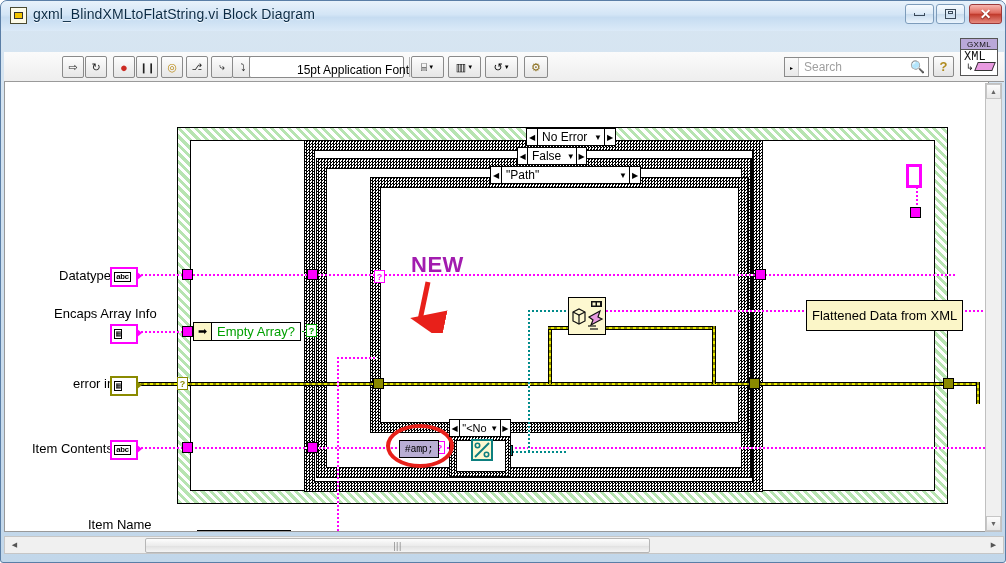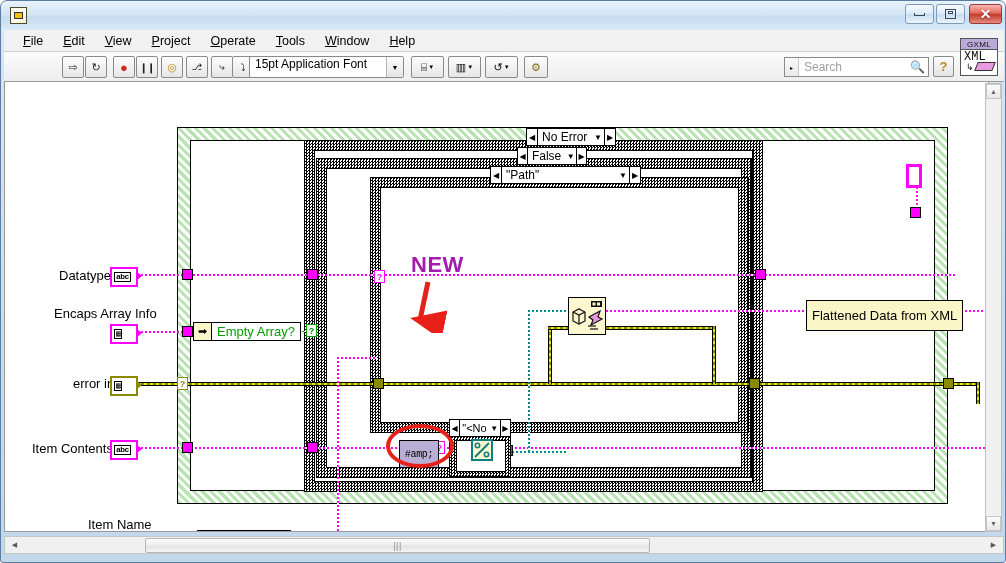--- a/index.html
+++ b/index.html
@@ -75,21 +75,21 @@
     position:absolute; top:4px; width:22px; height:22px;
     border:1px solid #8a8a8a; border-radius:2px;
     background:linear-gradient(180deg,#fdfdfd 0%,#e6e6e6 100%);
     display:flex; align-items:center; justify-content:center;
     font-size:11px; color:#222;
   }
   .tb-flat { border:1px solid transparent; background:transparent; }
   #tb-font {
     position:absolute; left:245px; top:4px; width:155px; height:22px;
     border:1px solid #8a8a8a; border-radius:2px; background:#fff;
-    display:flex; align-items:flex-start;
+    display:flex; align-items:flex-end;padding-left:42px;
   }
   #tb-font .label { font-size:12px; padding-left:5px; color:#000; flex:1; white-space:nowrap; }
   #tb-font .arrow {
     width:17px; height:20px; border-left:1px solid #b5b5b5;
     background:linear-gradient(180deg,#fdfdfd,#e4e4e4);
     display:flex; align-items:center; justify-content:center; font-size:7px;
   }
   .tb-combo {
     position:absolute; top:4px; height:22px; width:33px;
     border:1px solid #8a8a8a; border-radius:2px;
@@ -265,21 +265,21 @@
   .lblbox.mag .t { color:#ff00ff; }
 
   .plainlbl {
     position:absolute; height:31px; border:1px solid #000; background:#fbf6c8;
     display:flex; align-items:center; padding:0 5px;
     font-size:13px; color:#000; white-space:nowrap;
   }
 
   
   .strconst {
-    position:absolute; height:28px; background:#b9aed4; border:1px solid #000;
+    position:absolute; height:18px; background:#b9aed4; border:1px solid #000;
     display:flex; align-items:center; justify-content:center;
     font-family:"Liberation Mono", monospace; font-size:10px; color:#000;
     padding:0 3px; letter-spacing:-.3px;
   }
 
   
   .subvi {
     position:absolute; background:#fdf8d0; border:1px solid #000;
   }
 
@@ -297,43 +297,34 @@
 </style>
 </head>
 <body>
 
 <div id="window">
 
   <div id="titlebar">
     <div id="titlebar-ico">
         <div class="g1"></div>
       </div>
+    <div id="title-text">gxml_BlindXMLtoFlatString.vi Block Diagram</div>
     <div class="wbtn" id="btn-min">
         <div class="mglyph"></div>
       </div>
     <div class="wbtn" id="btn-max">
         <div class="xglyph">
           <i></i>
         </div>
       </div>
     <div class="wbtn" id="btn-close">
         <div class="cglyph">✕</div>
       </div>
   </div>
 
-  <div id="menubar">
-    <div class="menu-item"><u>F</u>ile</div>
-    <div class="menu-item"><u>E</u>dit</div>
-    <div class="menu-item"><u>V</u>iew</div>
-    <div class="menu-item"><u>P</u>roject</div>
-    <div class="menu-item"><u>O</u>perate</div>
-    <div class="menu-item"><u>T</u>ools</div>
-    <div class="menu-item"><u>W</u>indow</div>
-    <div class="menu-item"><u>H</u>elp</div>
-  </div>
 
   <div id="toolbar">
     <div class="tb-btn" style="left:58px;">
         <span>⇨</span>
       </div>
     <div class="tb-btn" style="left:81px;">
         <span>↻</span>
       </div>
     <div class="tb-btn" style="left:109px;">
         <span style="color:#cc2a22;font-size:13px;">●</span>

